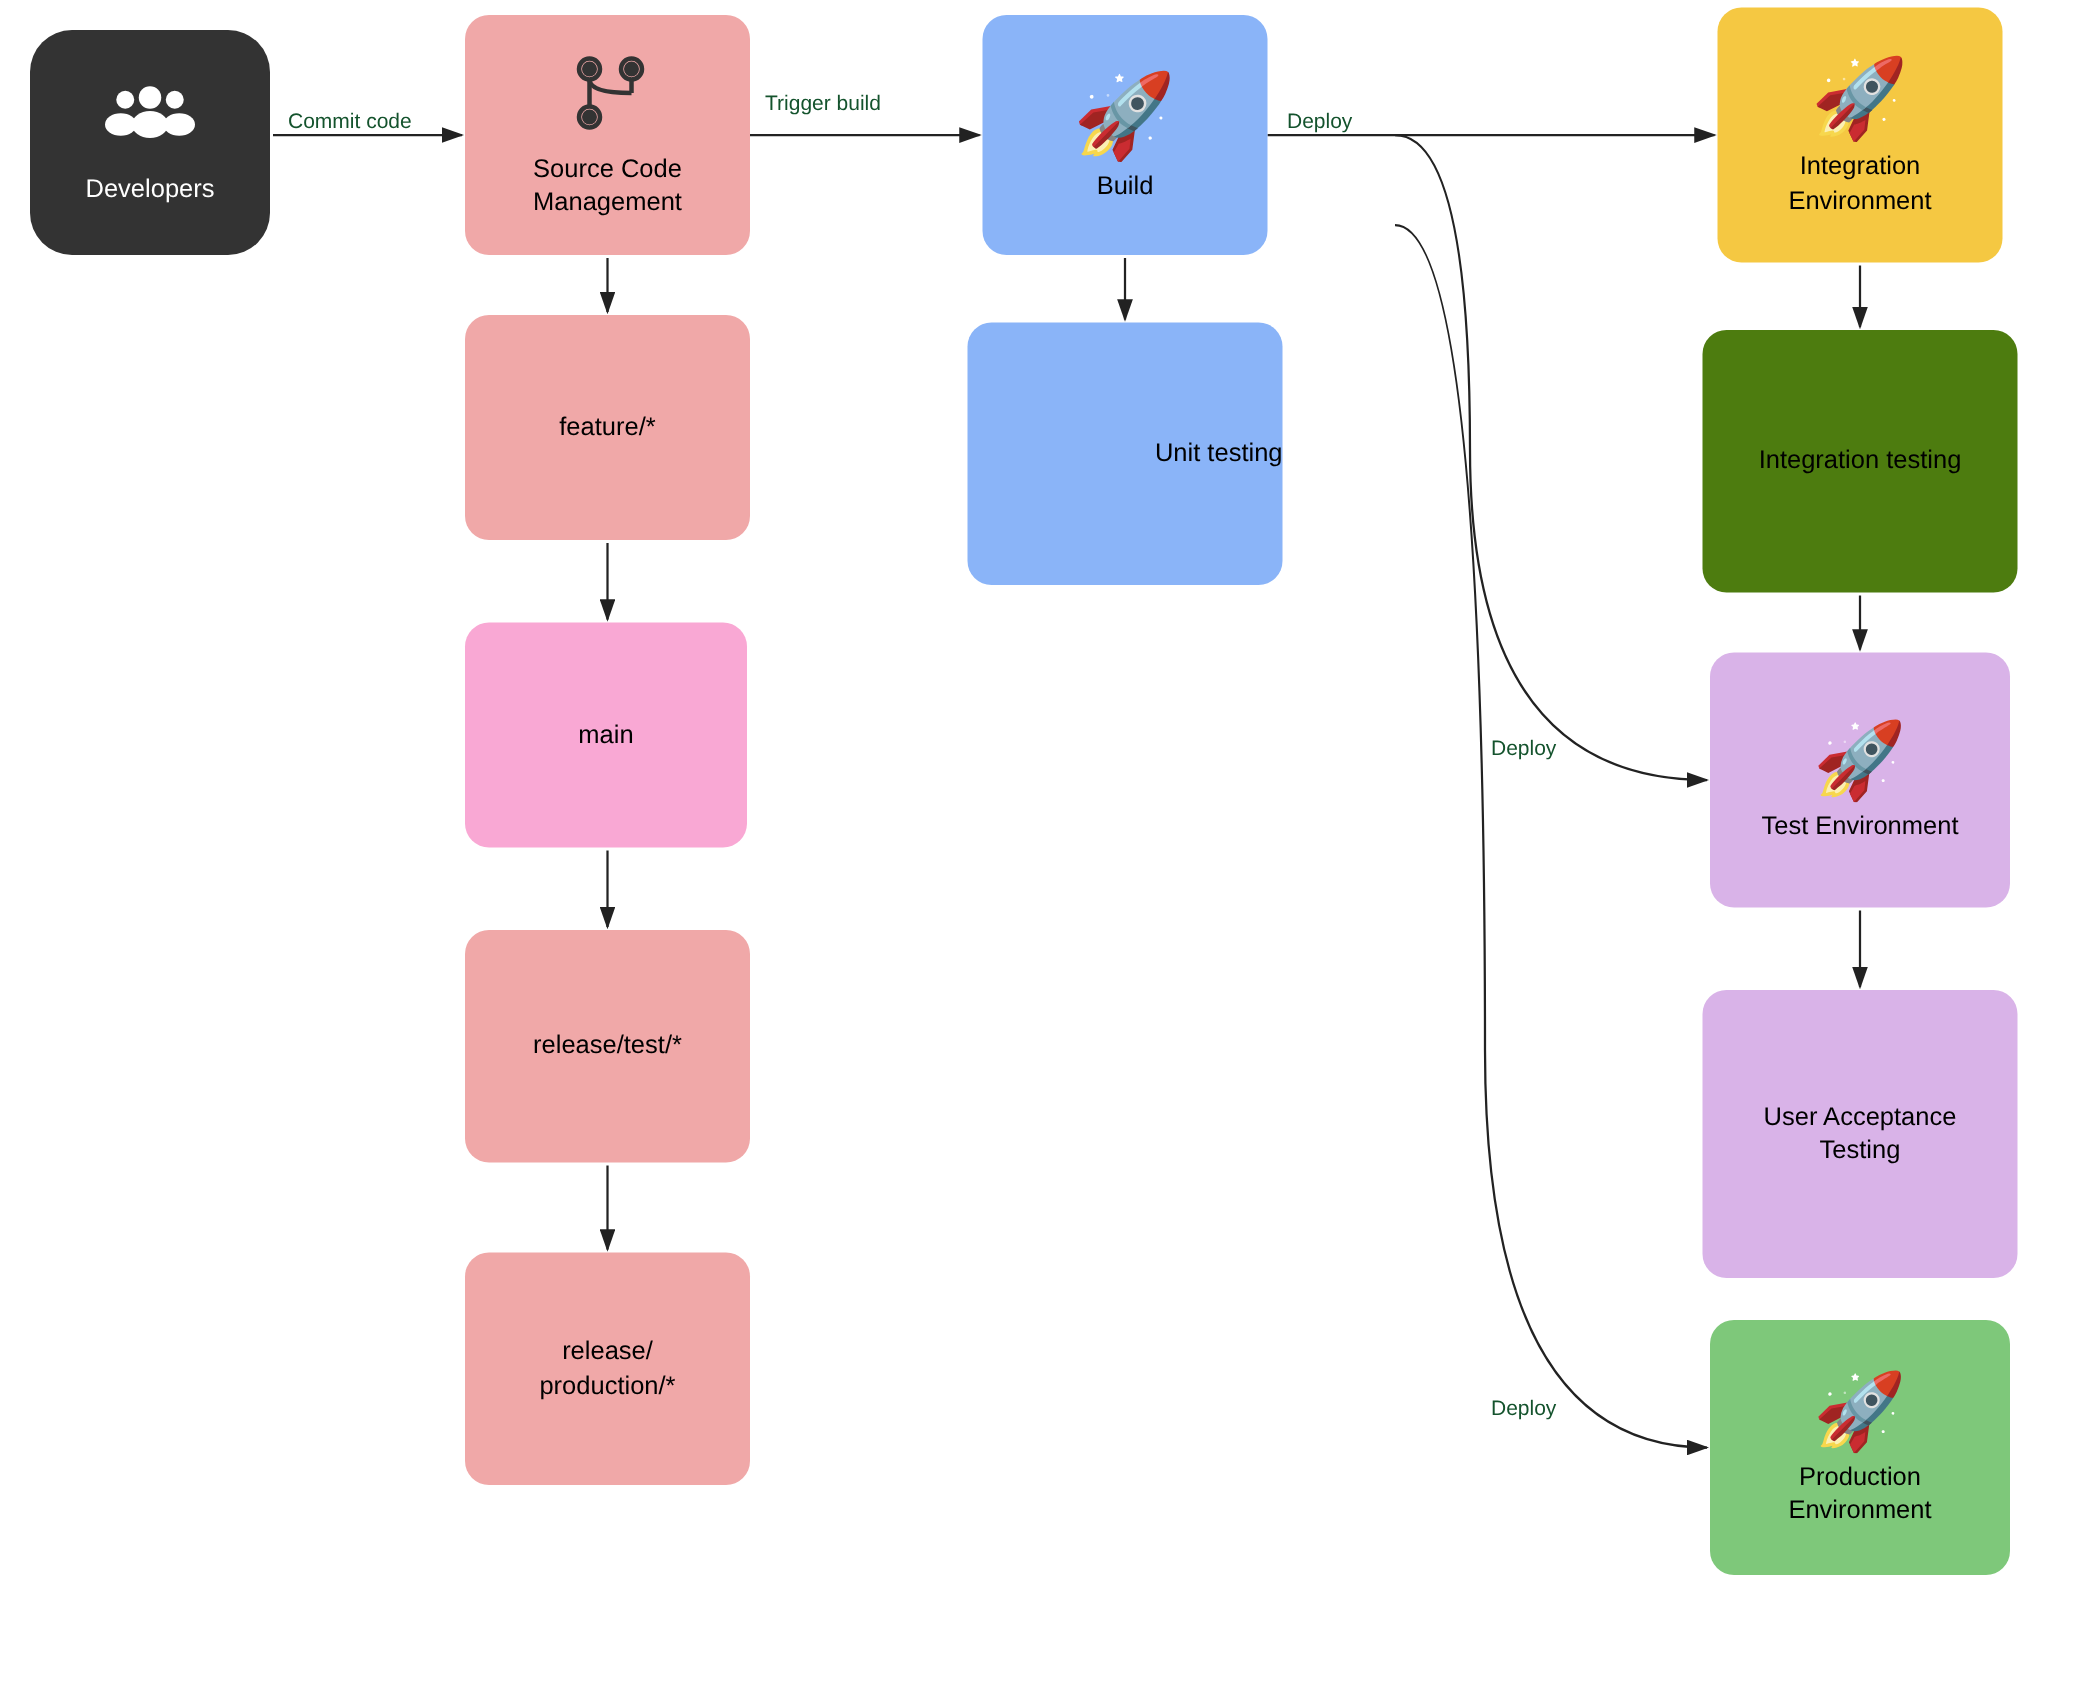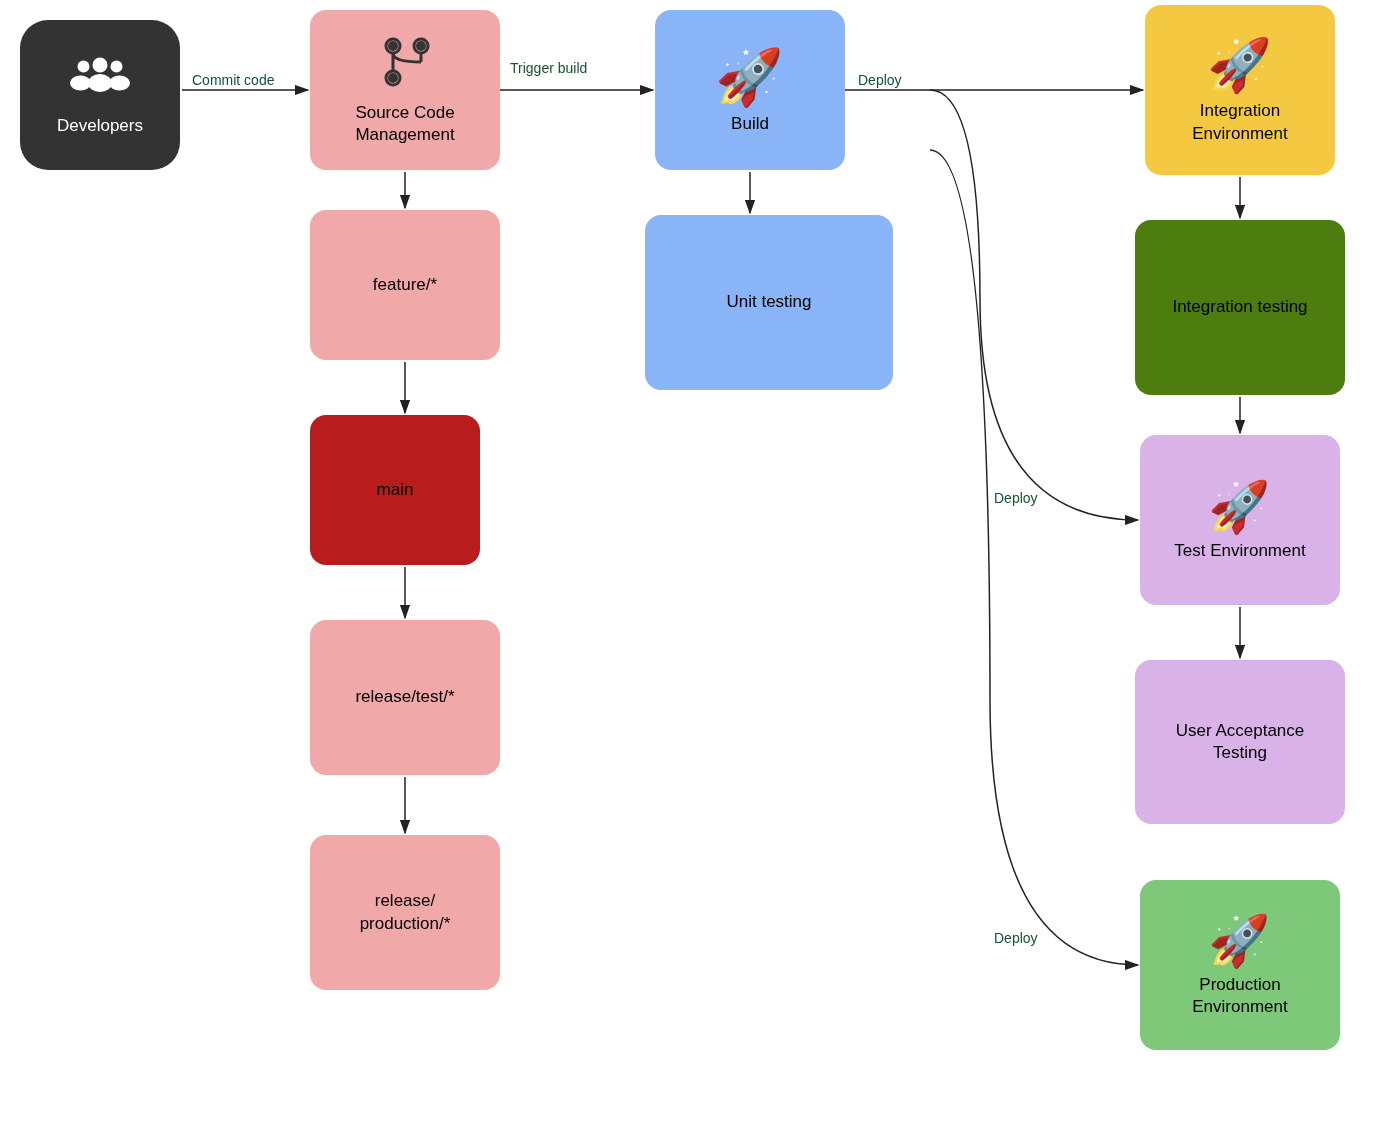--- a/index.html
+++ b/index.html
@@ -51,22 +51,22 @@
 
     .node-feature {
       background: #f0a8a8;
       width: 190px;
       height: 150px;
       left: 310px;
       top: 210px;
     }
 
     .node-main {
-      background: #b91c1c;
-      width: 170px;
+      background: #f9a8d4;
+      width: 188px;
       height: 150px;
       left: 310px;
       top: 415px;
     }
 
     .node-release-test {
       background: #f0a8a8;
       width: 190px;
       height: 155px;
       left: 310px;
@@ -84,24 +84,25 @@
     .node-build {
       background: #8ab4f8;
       width: 190px;
       height: 160px;
       left: 655px;
       top: 10px;
     }
 
     .node-unit-testing {
       background: #8ab4f8;
-      width: 248px;
+      width: 210px;
       height: 175px;
       left: 645px;
       top: 215px;
+      align-items: flex-end;
     }
 
     .node-integration-env {
       background: #f5c842;
       width: 190px;
       height: 170px;
       left: 1145px;
       top: 5px;
     }
 
@@ -117,21 +118,21 @@
       background: #d9b3e8;
       width: 200px;
       height: 170px;
       left: 1140px;
       top: 435px;
     }
 
     .node-uat {
       background: #d9b3e8;
       width: 210px;
-      height: 164px;
+      height: 192px;
       left: 1135px;
       top: 660px;
     }
 
     .node-production {
       background: #7ec87a;
       width: 200px;
       height: 170px;
       left: 1140px;
       top: 880px;

